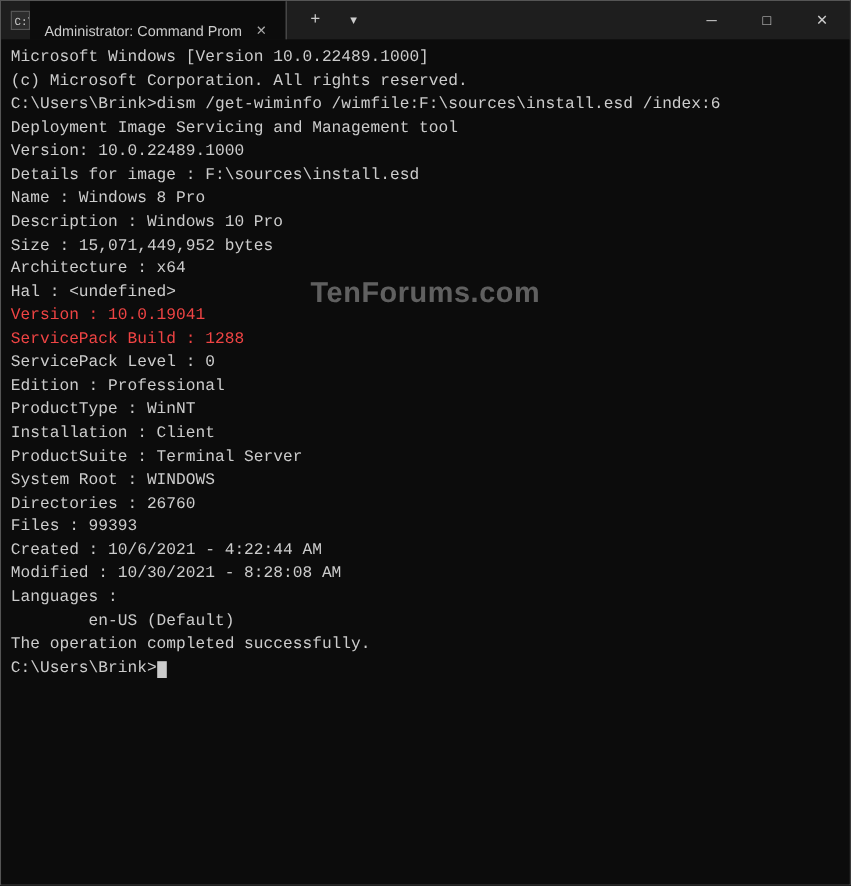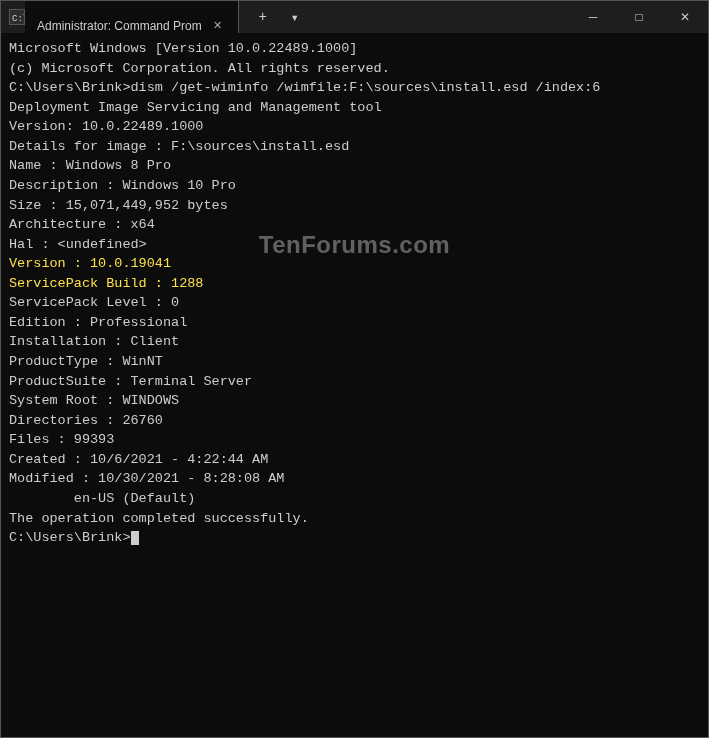--- a/index.html
+++ b/index.html
@@ -127,21 +127,21 @@
       overflow-y: auto;
       position: relative;
     }
 
     .line {
       white-space: pre;
       display: block;
     }
 
     .yellow {
-      color: #fde047;
+      color: #ef4444;
     }
 
     .watermark {
       position: absolute;
       top: 195px;
       left: 50%;
       transform: translateX(-50%);
       font-family: 'Arial', sans-serif;
       font-size: 24px;
       font-weight: bold;
@@ -205,28 +205,29 @@
         <span class="line"></span>
         <span class="line">Name : Windows 8 Pro</span>
         <span class="line">Description : Windows 10 Pro</span>
         <span class="line">Size : 15,071,449,952 bytes</span>
         <span class="line">Architecture : x64</span>
         <span class="line">Hal : &lt;undefined&gt;</span>
         <span class="line yellow">Version : 10.0.19041</span>
         <span class="line yellow">ServicePack Build : 1288</span>
         <span class="line">ServicePack Level : 0</span>
         <span class="line">Edition : Professional</span>
+        <span class="line">ProductType : WinNT</span>
         <span class="line">Installation : Client</span>
-        <span class="line">ProductType : WinNT</span>
         <span class="line">ProductSuite : Terminal Server</span>
         <span class="line">System Root : WINDOWS</span>
         <span class="line">Directories : 26760</span>
         <span class="line">Files : 99393</span>
         <span class="line">Created : 10/6/2021 - 4:22:44 AM</span>
         <span class="line">Modified : 10/30/2021 - 8:28:08 AM</span>
+        <span class="line">Languages :</span>
         <span class="line">        en-US (Default)</span>
         <span class="line"></span>
         <span class="line">The operation completed successfully.</span>
         <span class="line"></span>
         <span class="line">C:\Users\Brink&gt;<span class="cursor"></span></span>
       </div>
   </div>
 </div>
 
 </body></html>

